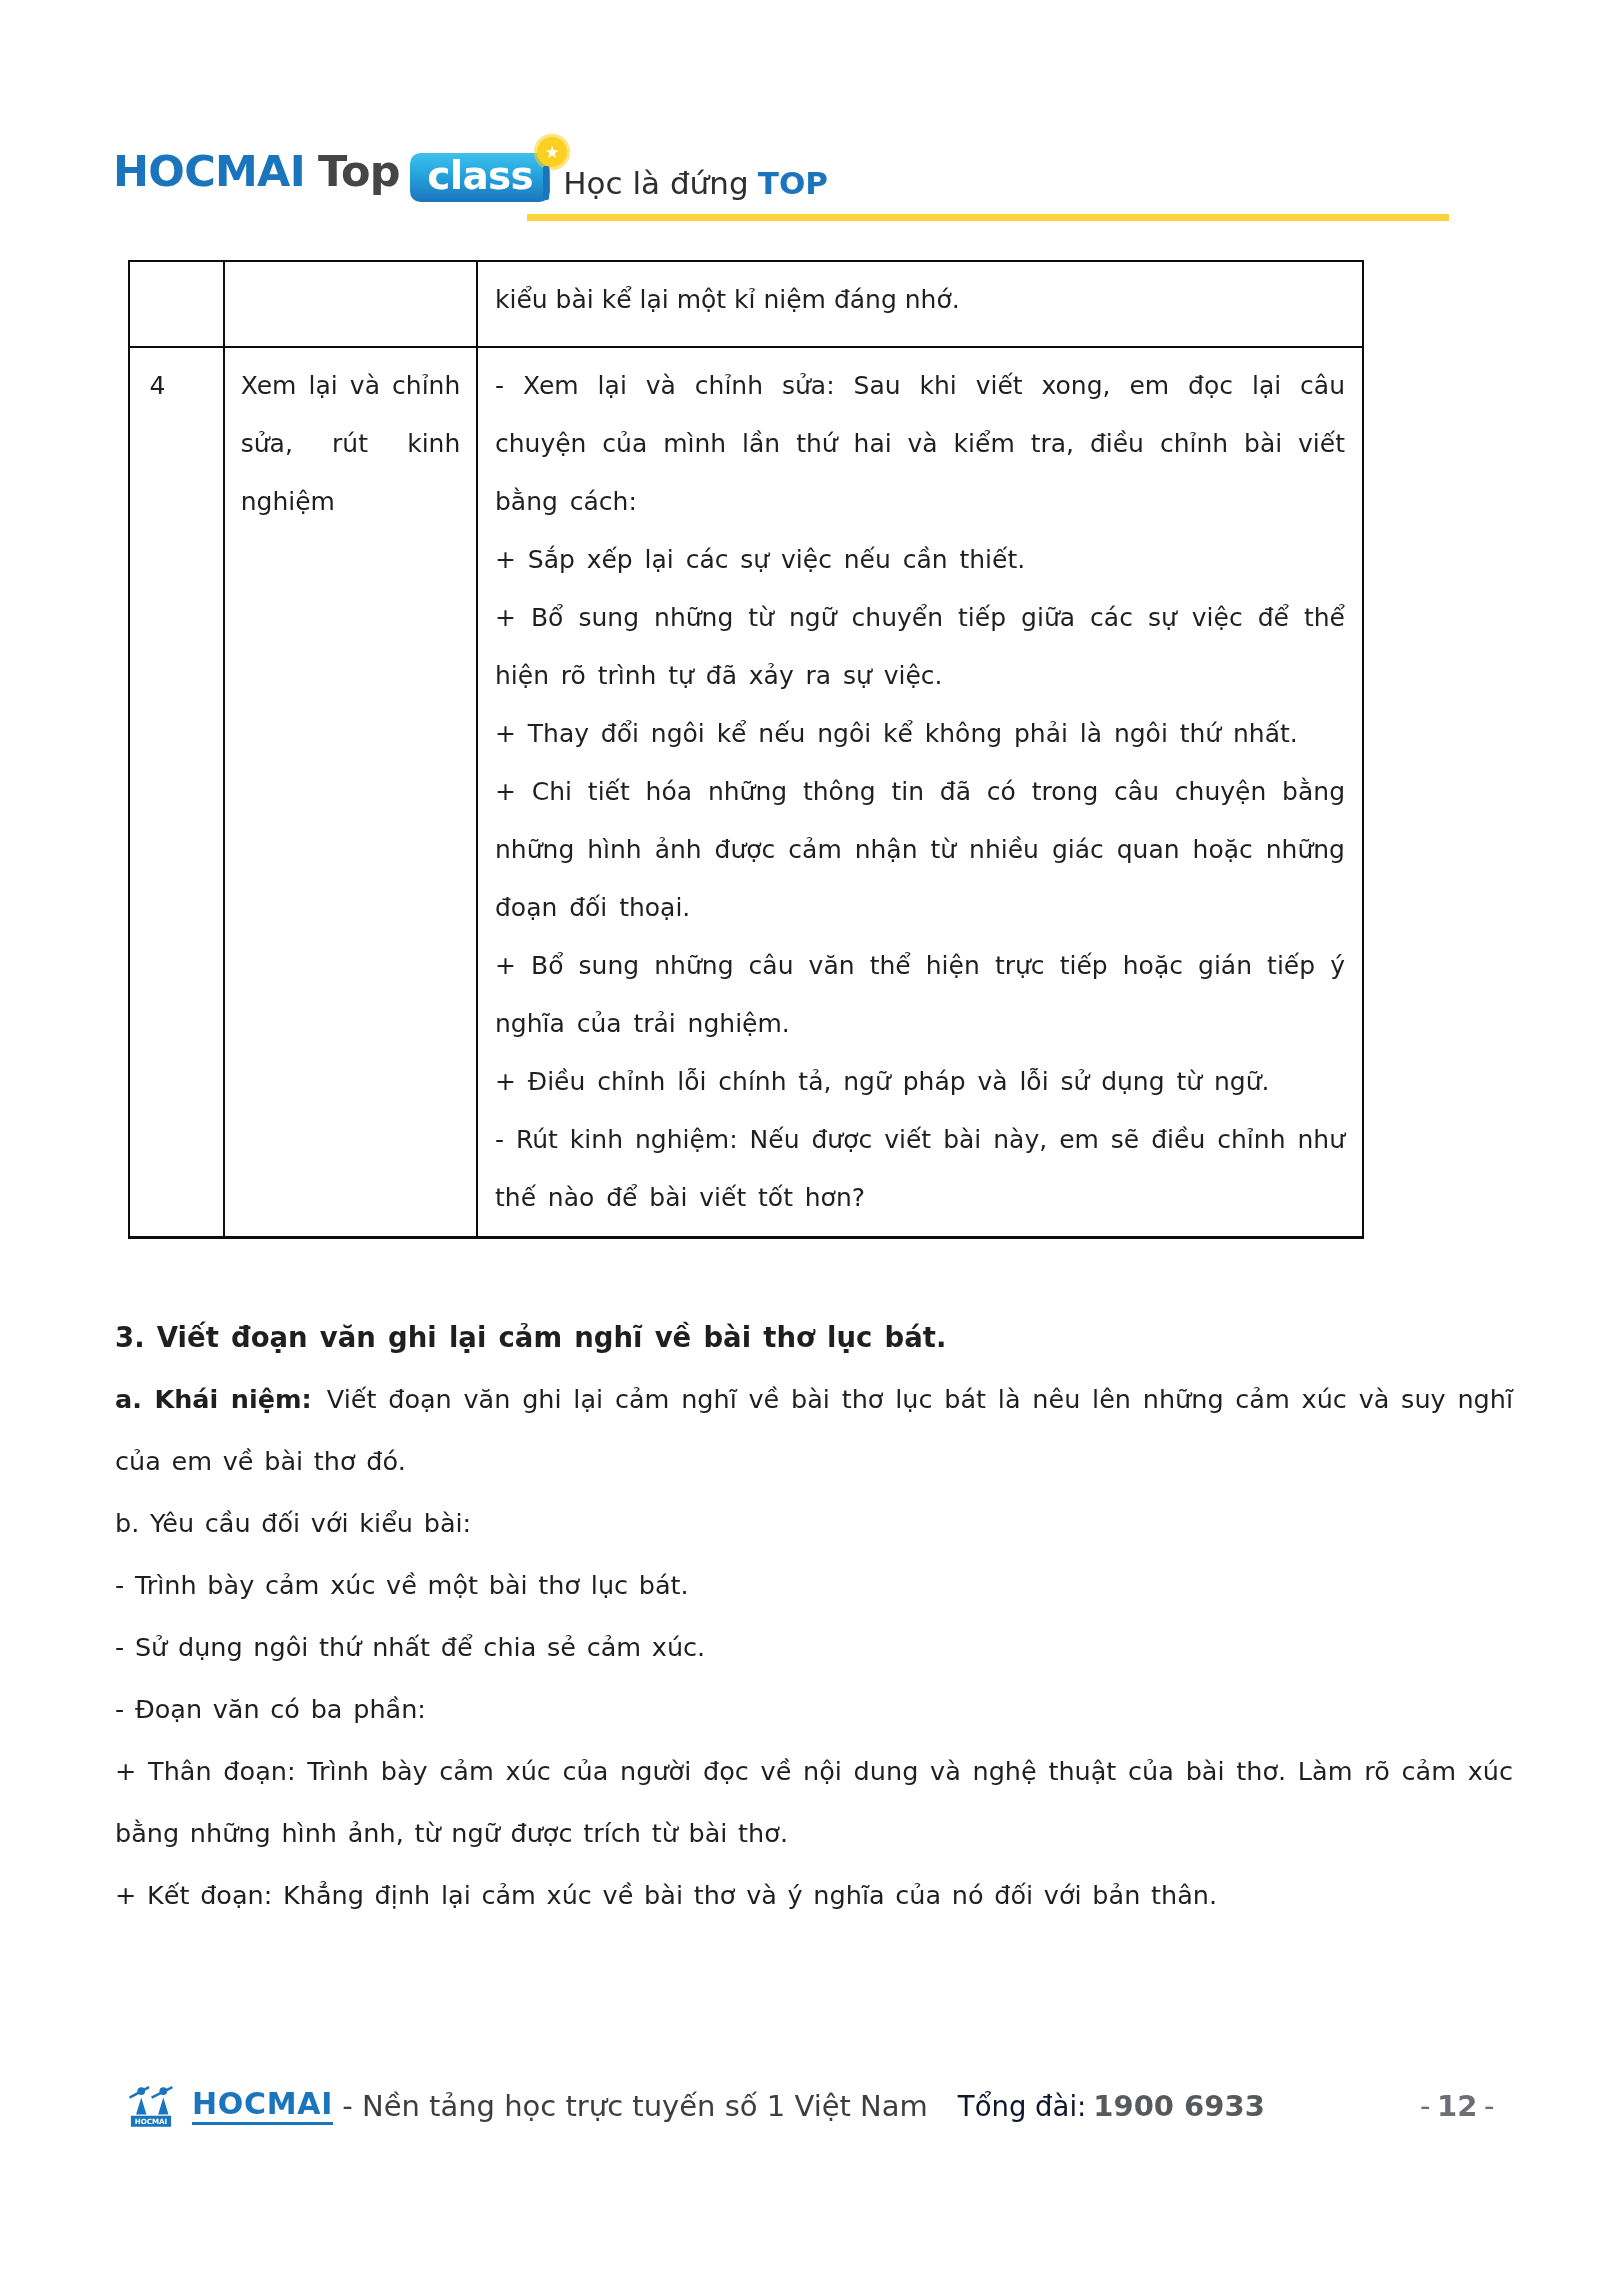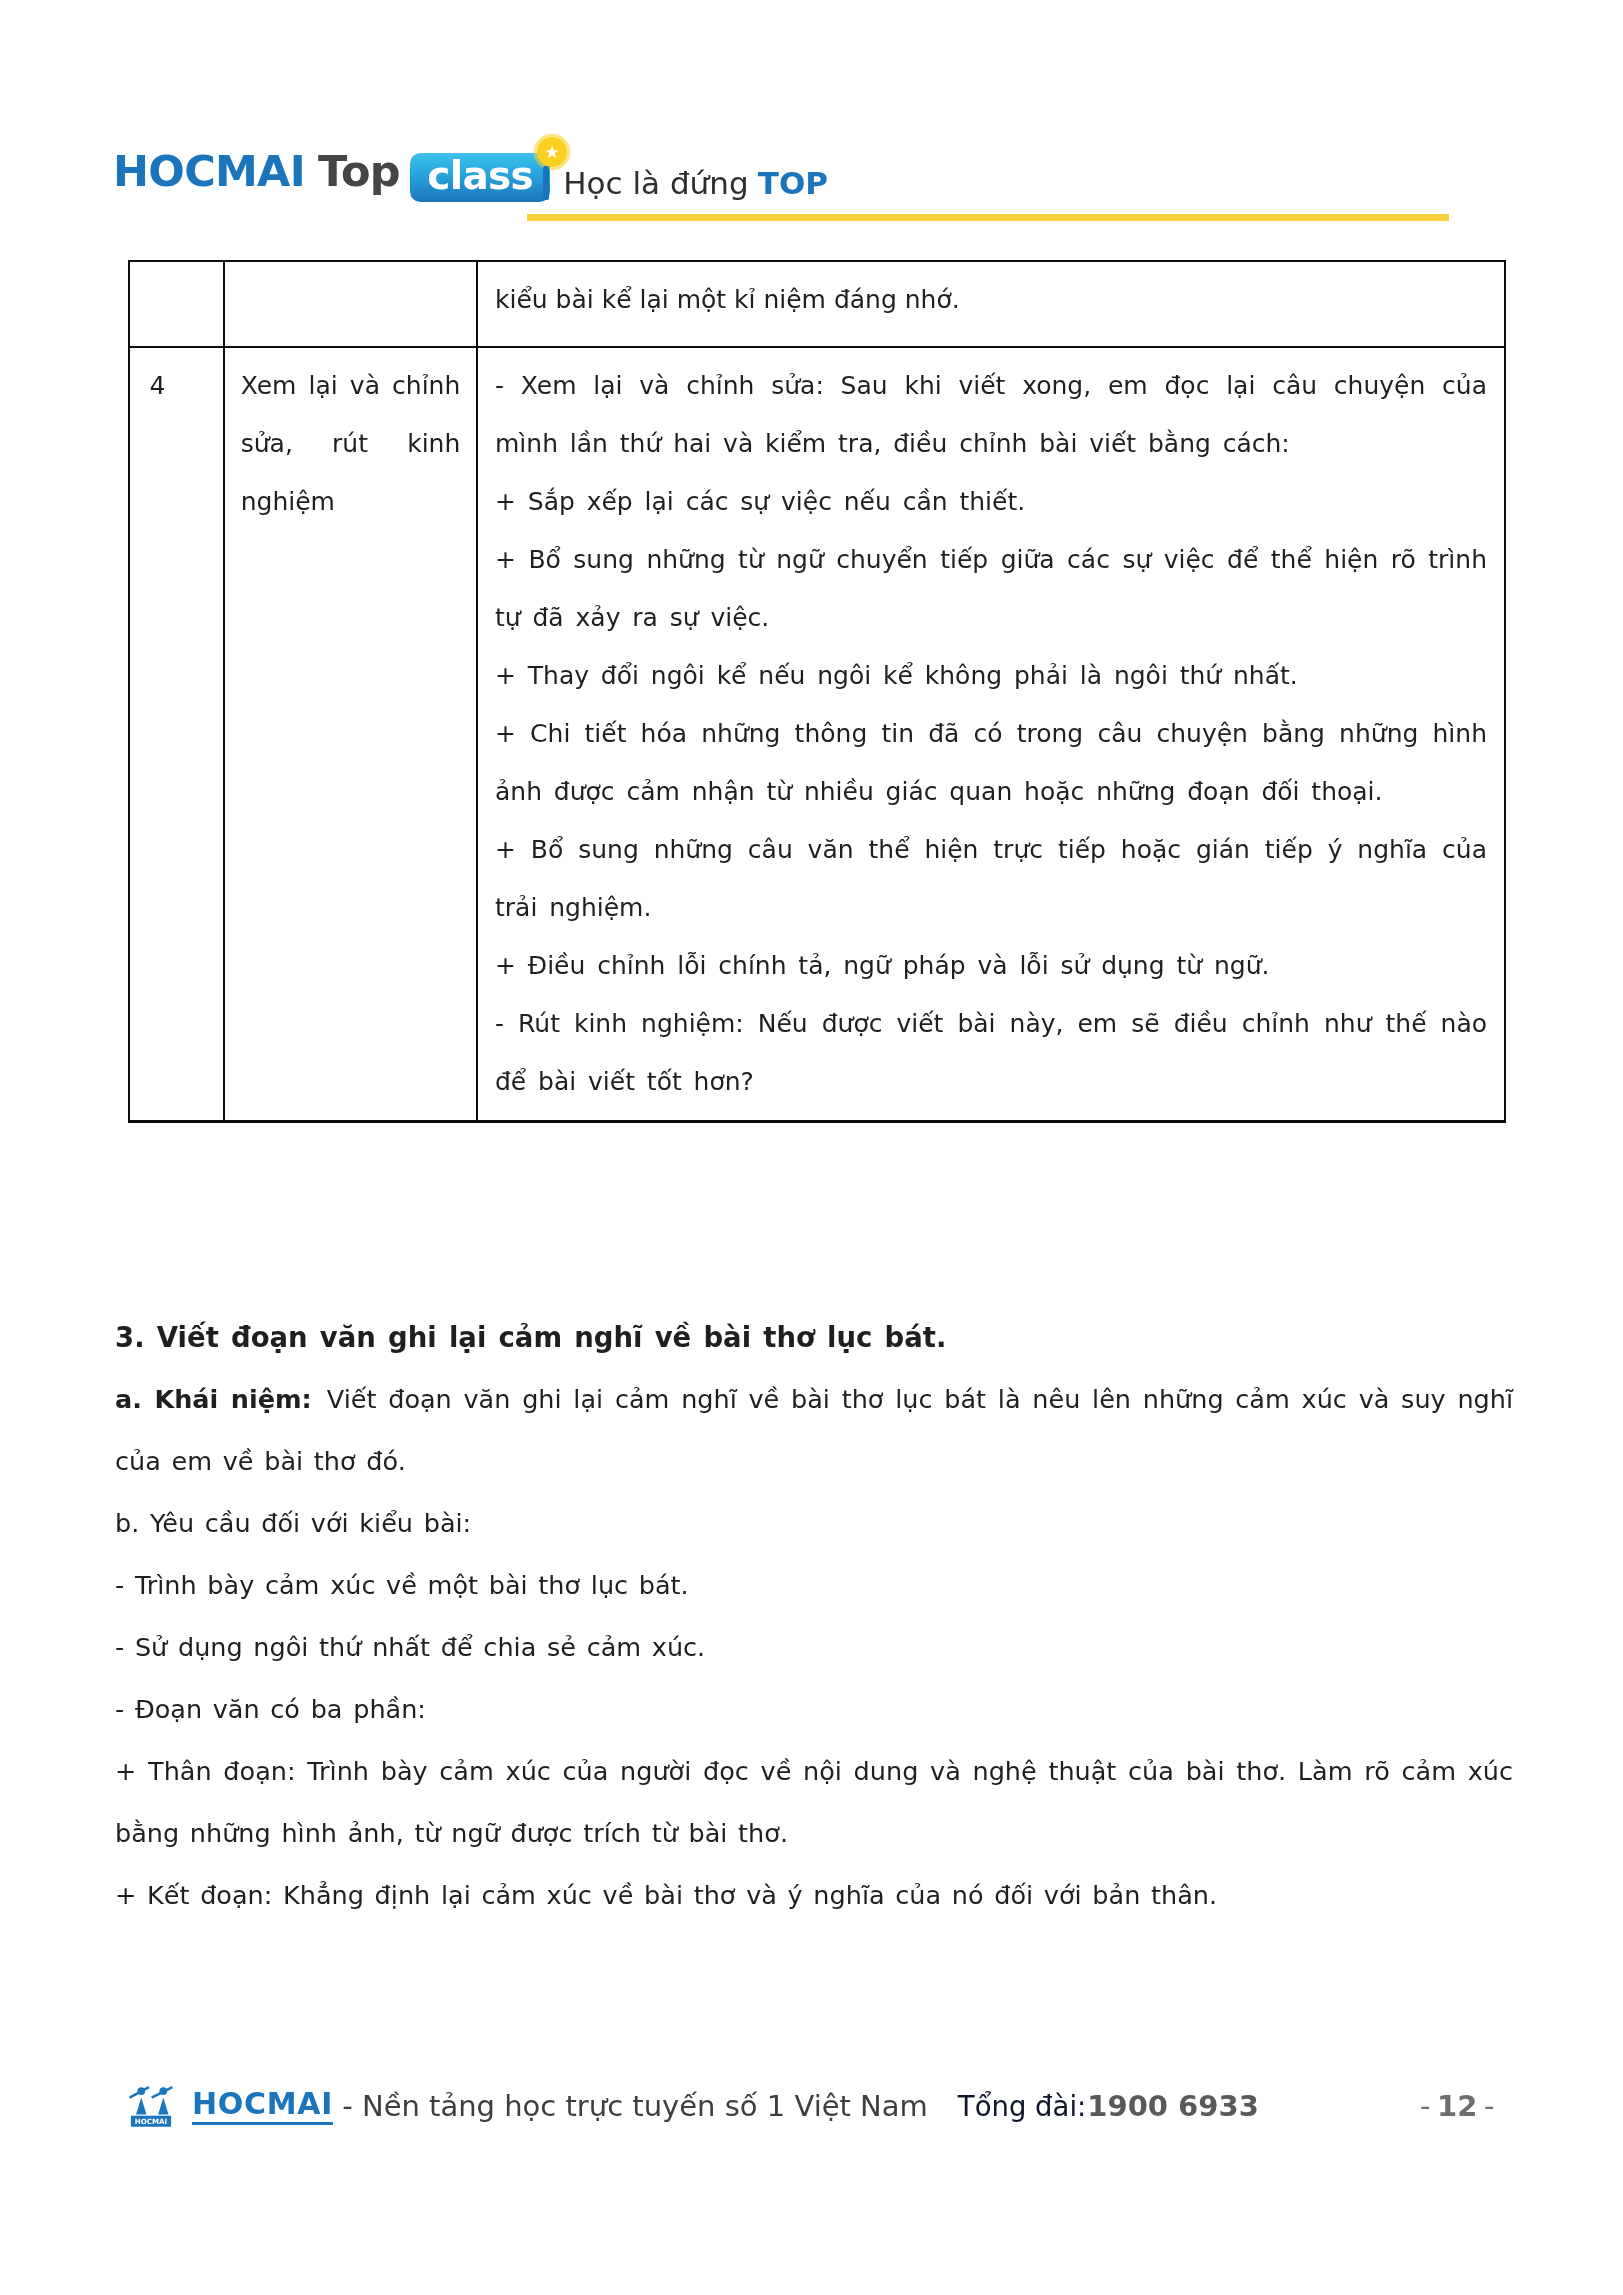--- a/index.html
+++ b/index.html
@@ -24,21 +24,21 @@
     box-shadow:0 0 0 3.3px rgba(252,208,32,.55);
   }
   .logo-badge span{color:#ffffff;font-size:17px;line-height:17px;}
   .tagline{position:absolute;left:543px;top:165px;display:flex;align-items:center;}
   .tagline-bar{width:5.9px;height:34px;background:#1b75bc;border-radius:2px;margin-right:14.4px;}
   .tagline-text{font-size:31px;color:#2e2e2e;letter-spacing:0;}
   .tagline-top{font-size:31px;font-weight:bold;color:#1b75bc;margin-left:9.2px;}
   .accent-line{position:absolute;left:527px;top:214px;width:922px;height:7.2px;background:#fbd23d;}
   
   .doc-table{
-    position:absolute;left:128px;top:260px;width:1378px;
+    position:absolute;left:128px;top:260px;width:1236px;
     border:2px solid #0d0d0d;border-bottom-width:3.9px;box-sizing:border-box;
   }
   .tr{display:grid;grid-template-columns:93px 253px 1fr;}
   .tr + .tr{border-top:2px solid #0d0d0d;}
   .td{box-sizing:border-box;font-size:25px;line-height:58px;}
   .td + .td{border-left:2px solid #0d0d0d;}
   .tr1 .td{height:84px;}
   .td.c1{padding:9.2px 6.5px 9.2px 19.6px;}
   .td.c2{padding:9.2px 15.7px;text-align:justify;}
   .td.c3{padding:9.2px 17px;}
@@ -49,21 +49,21 @@
   .bl{margin:0;font-size:25.5px;line-height:62px;text-align:justify;word-spacing:2.6px;}
   .bl .b{font-weight:bold;}
   .s3-title{font-weight:bold;font-size:27.5px;}
   .label-gap{margin-right:15px;}
   
   .footer{position:absolute;left:127px;top:2076px;width:1370px;height:59px;display:flex;align-items:center;}
   .f-logo{width:48px;height:46px;flex:0 0 auto;}
   .f-brand{margin-left:17px;font-size:30px;font-weight:bold;color:#1b75bc;border-bottom:3.3px solid #1b75bc;padding-bottom:1.3px;letter-spacing:0.7px;}
   .f-desc{margin-left:9.2px;font-size:29px;color:#3e3e40;}
   .f-hot-label{margin-left:30px;font-size:27.5px;color:#0f172a;}
-  .f-hot-num{margin-left:1px;font-size:29px;font-weight:bold;color:#58595b;}
+  .f-hot-num{margin-left:7px;font-size:29px;font-weight:bold;color:#58595b;}
   .f-page{position:absolute;right:2.6px;top:50%;transform:translateY(-50%);font-size:29px;color:#6d6e71;display:flex;align-items:center;}
   .f-page .num{font-weight:bold;margin:0 6.5px;}
 </style>
 </head>
 <body>
 
 <div class="logo-row">
   <span class="logo-hocmai">HOCMAI</span>
   <span class="logo-top">Top</span>
   <span class="logo-classbox">

